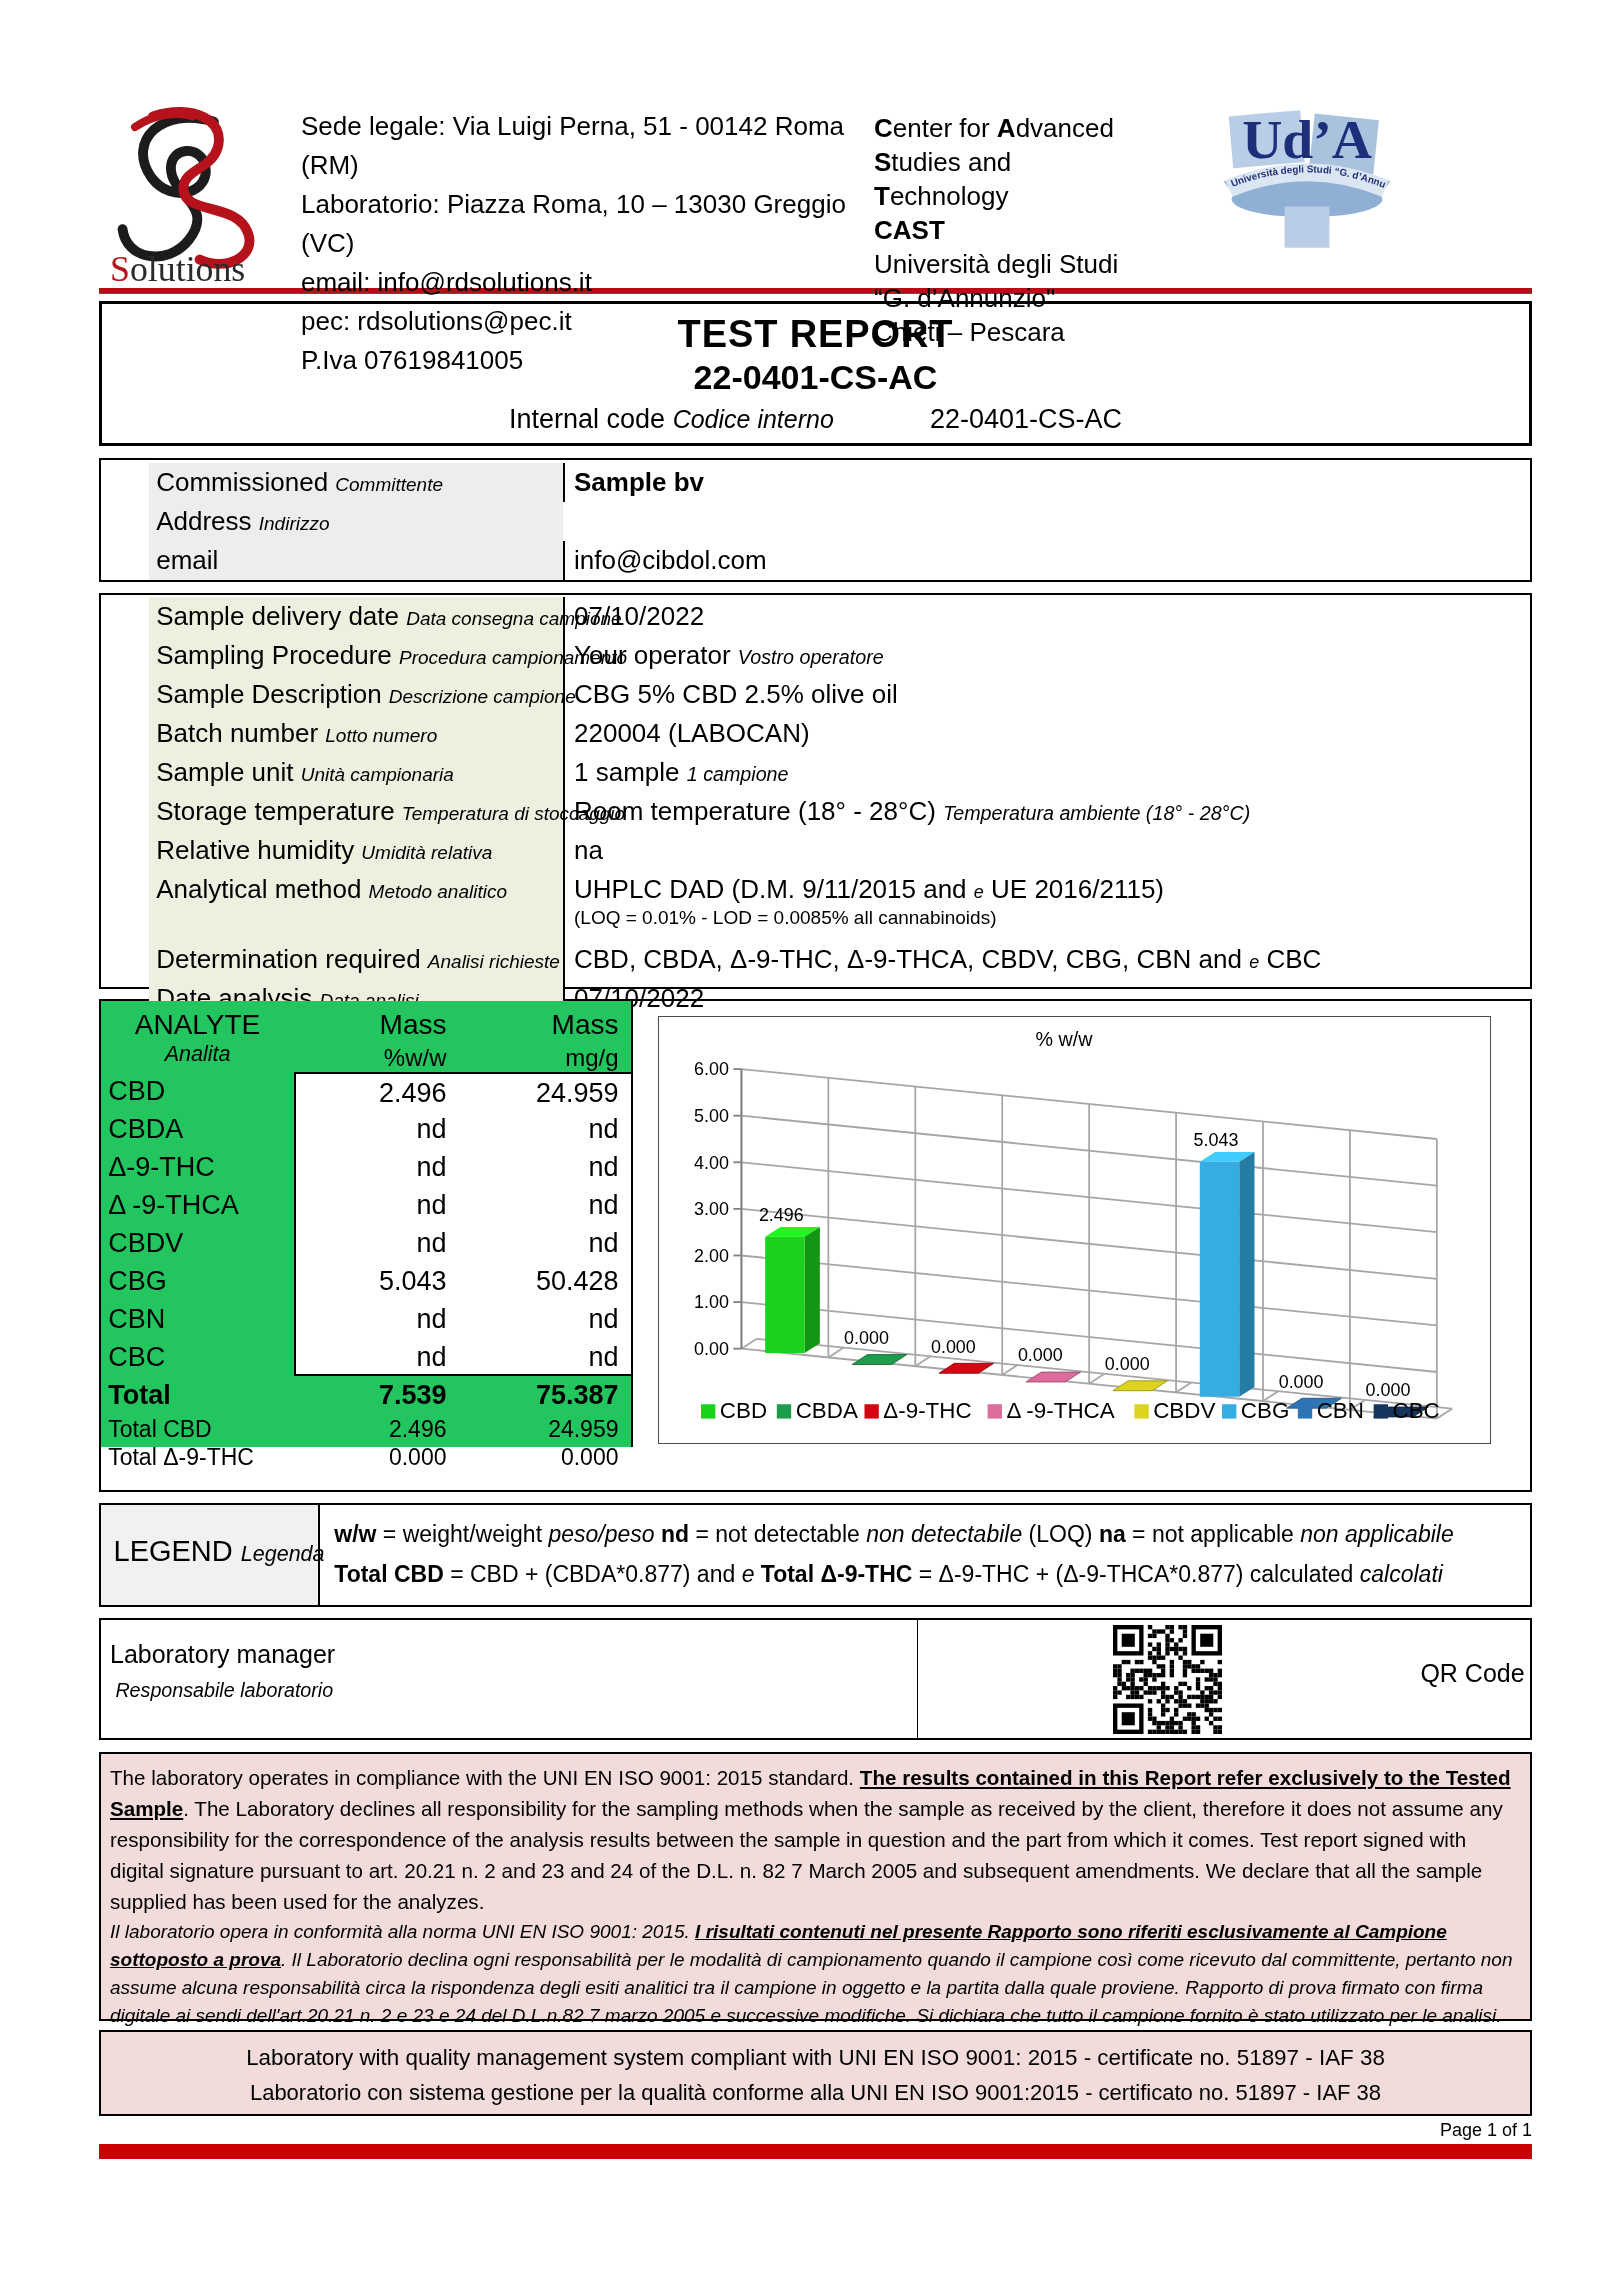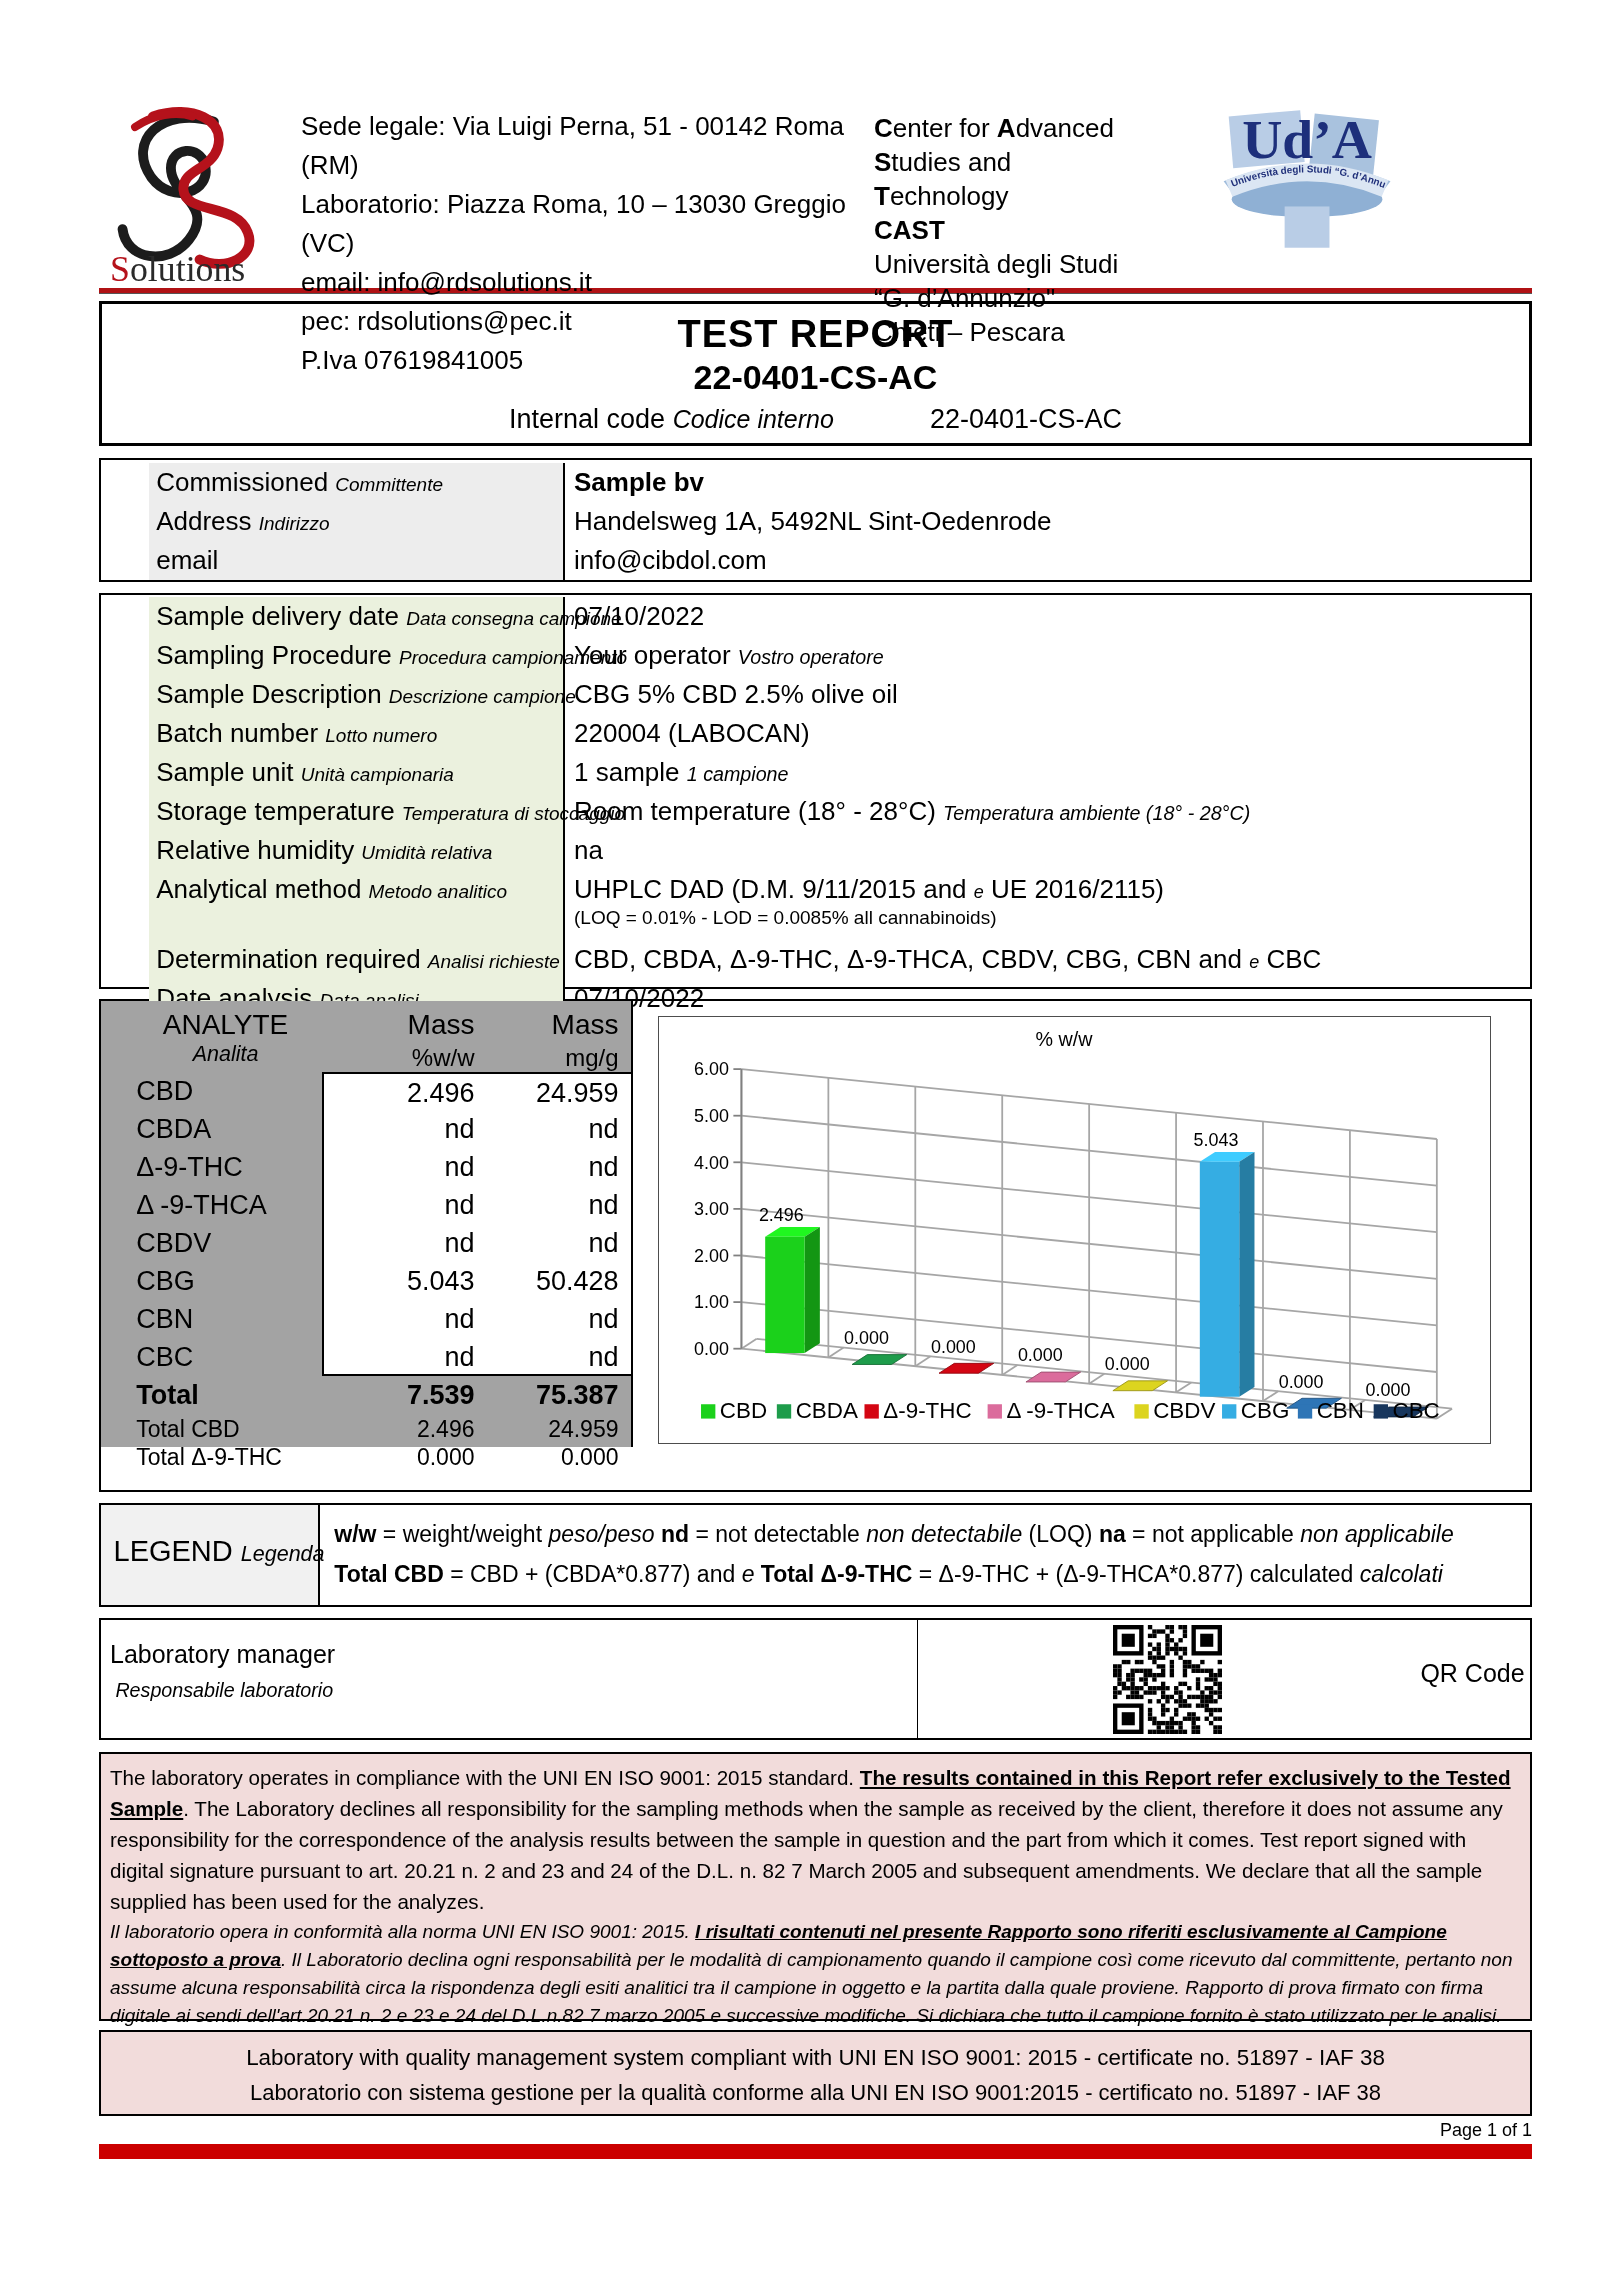--- a/index.html
+++ b/index.html
@@ -34,21 +34,21 @@
   .kv-row.tall { flex:0 0 70px; }
   .kv-label { width:414px; flex:0 0 414px; padding:4.5px 5.4px 0 7.2px; font-size:26px; white-space:nowrap; }
   .kv-label .it { font-style:italic; font-size:19px; margin-left:7.2px; }
   .gray-col .kv-label { background:#ededed; }
   .green-col .kv-label { background:#ebf1de; }
   .kv-value { flex:1; padding:4.5px 5.4px 0 9px; font-size:26px; border-left:2.7px solid #000; white-space:nowrap; }
   .kv-sub { font-size:19px; margin-top:1.8px; }
 
   
   .results { margin-top:10.7px; height:493px; display:flex; background:#fff; }
-  .analyte { width:532px; flex:0 0 532px; background:#a3a3a3; border-right:2.7px solid #000; height:446px; font-size:27px;padding-left:28px; }
+  .analyte { width:532px; flex:0 0 532px; background:#22c55e; border-right:2.7px solid #000; height:446px; font-size:27px; }
   .a-grid { display:grid; grid-template-columns:193px 165px 1fr; }
   .a-h1 { text-align:center; padding-top:7.2px; font-size:28px; }
   .a-h1 .it { display:block; font-style:italic; font-size:21.5px; margin-top:1.8px;}
   .a-h23 { text-align:right; padding:7.2px 12.5px 0 0; font-size:28px; }
   .a-h23 span { display:block; font-size:24px; margin-top:3.6px; }
   .a-cell { height:38px; padding:3.6px 5.4px 0 7.2px; white-space:nowrap; }
   .a-val { text-align:right; padding-right:12.5px; }
   .a-zone { background:#fff; }
   .a-zone.first { border-top:2.7px solid #000; }
   .a-zone.last { border-bottom:2.7px solid #000; }
@@ -143,23 +143,20 @@
 
     <section class="kv box gray-col" id="commissioned">
         <div class="kv-row">
           <div class="kv-label"><span>Commissioned</span><span class="it">Committente</span></div>
           <div class="kv-value">
             <div><span style="font-weight: bold;">Sample bv</span></div>
           </div>
         </div>
         <div class="kv-row">
           <div class="kv-label"><span>Address</span><span class="it">Indirizzo</span></div>
-          <div class="kv-value">
-            <div><span>Handelsweg 1A, 5492NL Sint-Oedenrode</span></div>
-          </div>
         </div>
         <div class="kv-row">
           <div class="kv-label"><span>email</span></div>
           <div class="kv-value">
             <div><span>info@cibdol.com</span></div>
           </div>
         </div>
       </section>
 
     <section class="kv box green-col" id="sample">

